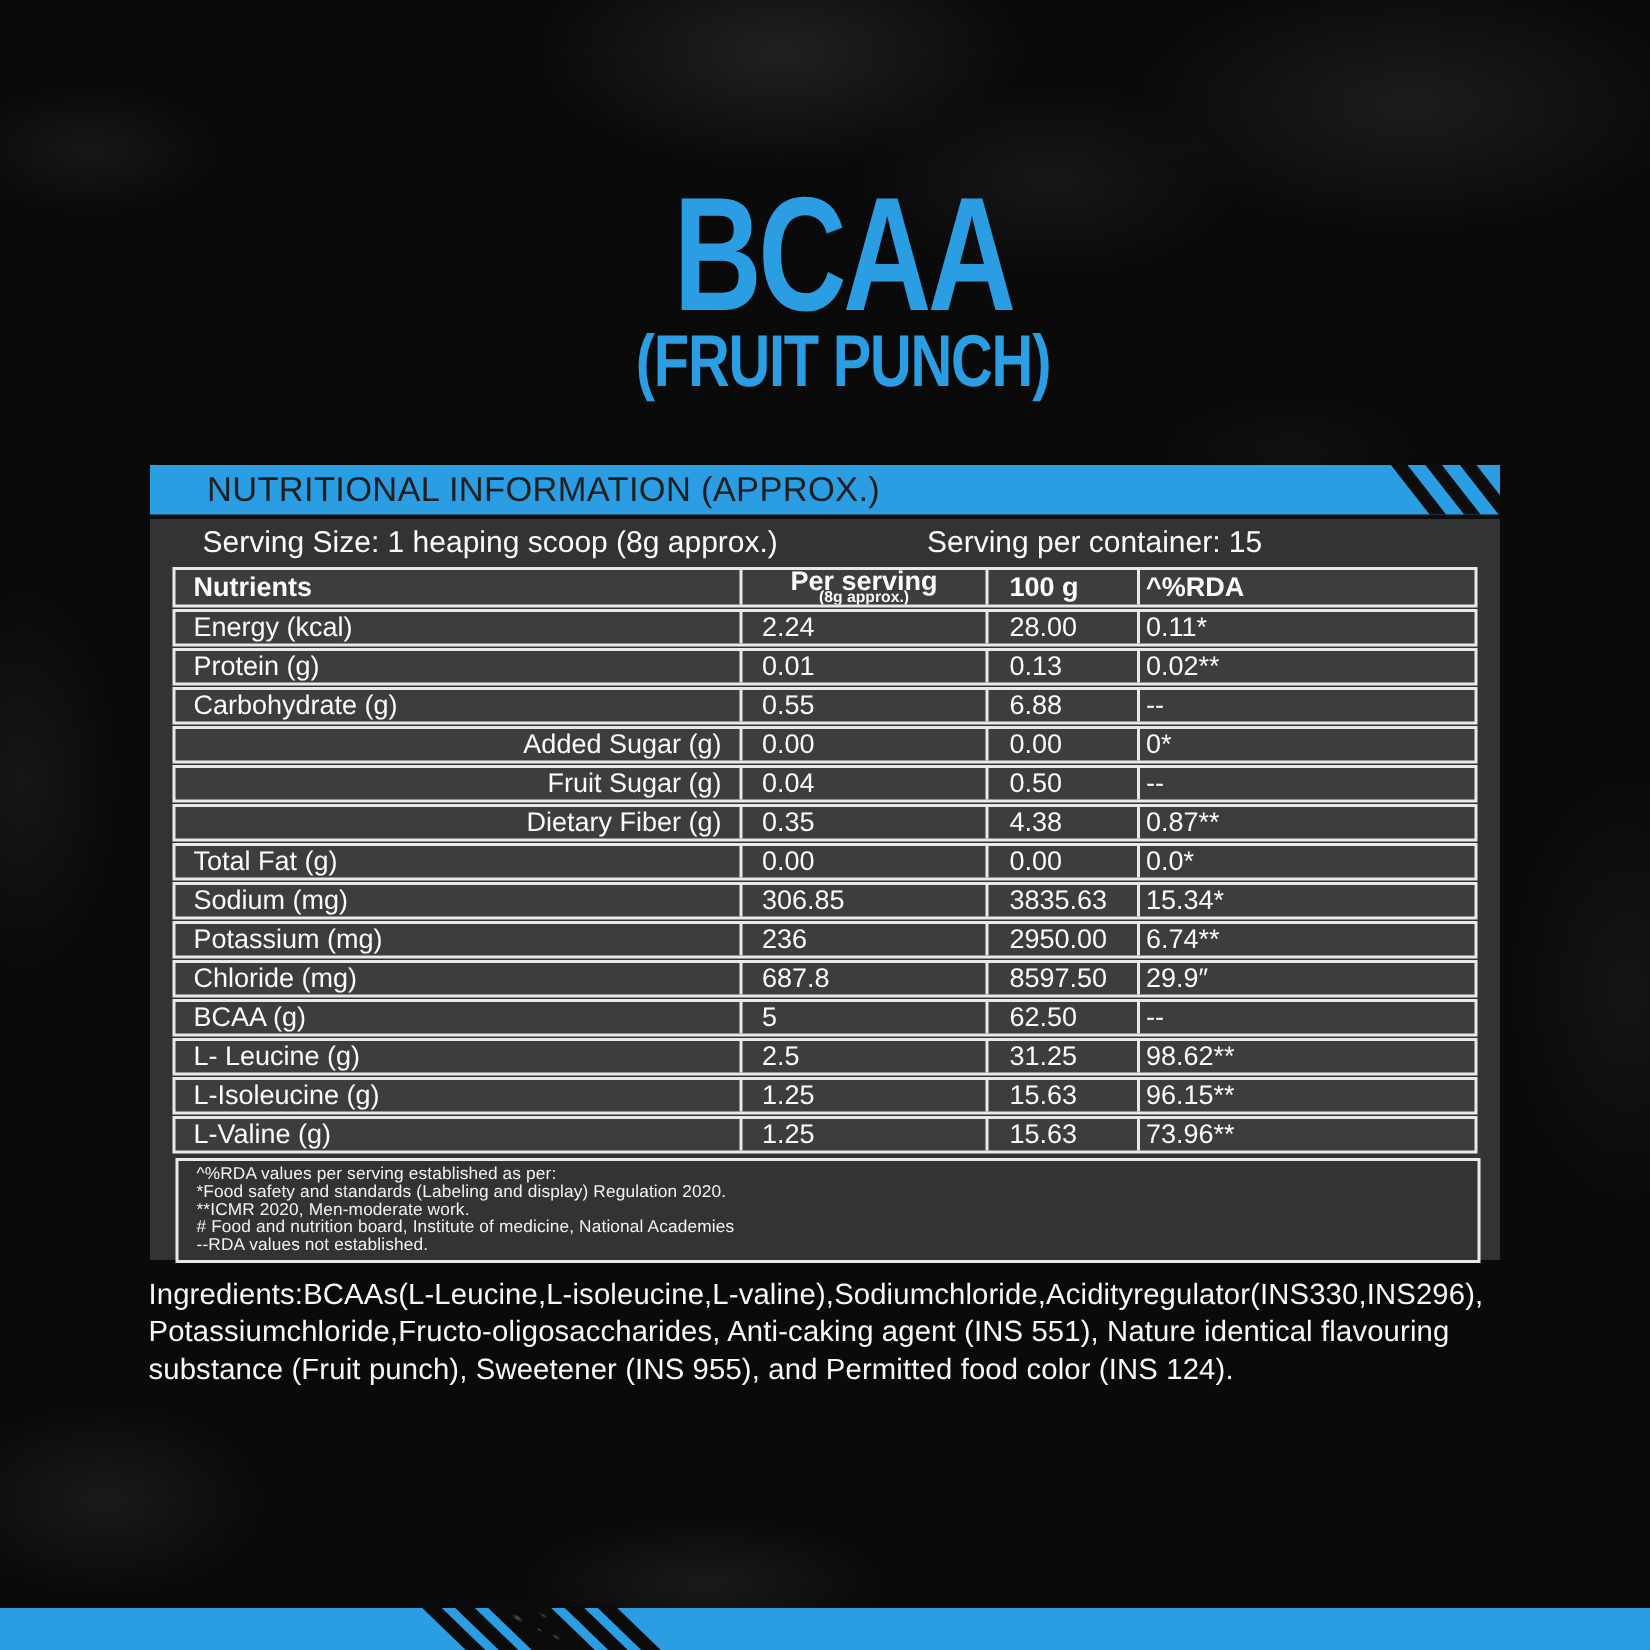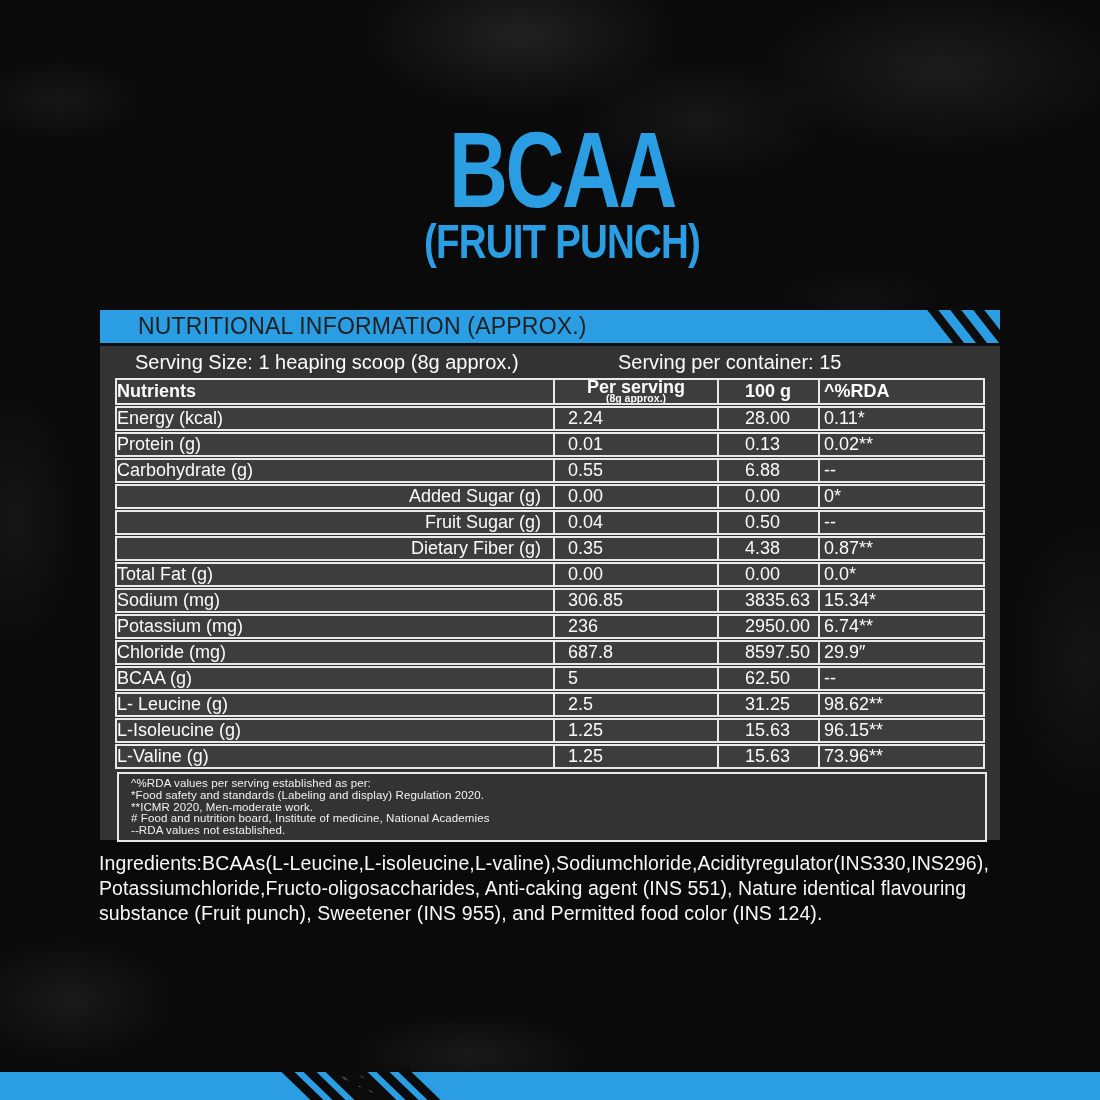--- a/index.html
+++ b/index.html
@@ -56,24 +56,24 @@
   .serve1{left:35px}
   .serve2{left:518px}
   
   .table{position:absolute;left:15px;top:68px;width:870px}
   .t-row{
     display:flex;align-items:stretch;border:2px solid var(--bord);
     height:25px;margin-bottom:1px;background:var(--cell);
     color:var(--txt);font-size:18px;
   }
   .t-row>div{display:flex;align-items:center;overflow:hidden;white-space:nowrap}
-  .c1{width:436px;}
+  .c1{width:376px;padding-left:12px}
   .c1.right{justify-content:flex-end;padding-right:12px}
   .c2{width:164px;padding-left:13px;border-left:2px solid var(--bord)}
-  .c3{width:101px;padding-left:26px;border-left:2px solid var(--bord)}
+  .c3{width:101px;padding-left:14px;border-left:2px solid var(--bord)}
   .c4{flex:1;padding-left:4px;border-left:2px solid var(--bord)}
   .t-row.head{font-weight:bold;height:27px}
   .t-row.head .c2{flex-direction:column;justify-content:flex-start;align-items:center;padding-left:0;line-height:14px}
   .head-sub{font-size:10.5px;font-weight:bold;line-height:9px}
   
   .footbox{
     position:absolute;left:17px;top:462px;width:870px;
     border:2px solid var(--bord);padding:4px 12px 3px 12px;
     color:#f2f2f2;font-size:11.5px;line-height:11.8px;letter-spacing:.1px;
   }

